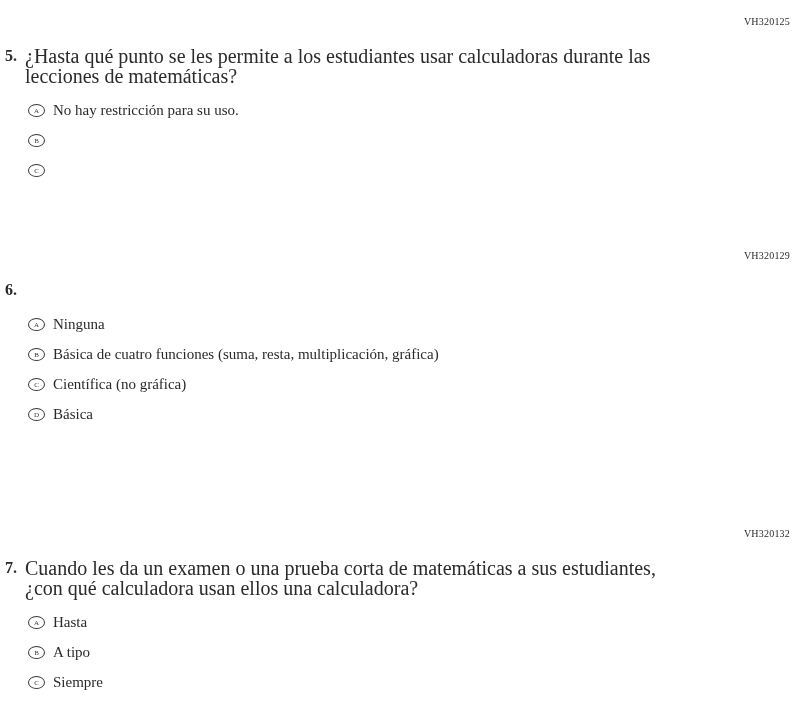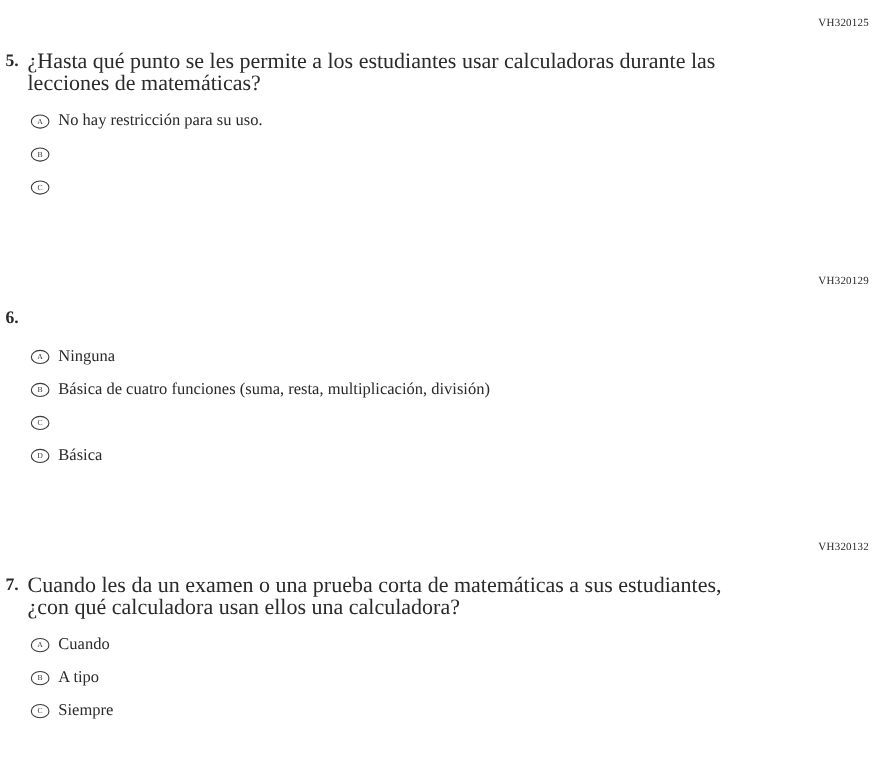--- a/index.html
+++ b/index.html
@@ -13,21 +13,21 @@
     height: 702px;
     overflow: hidden;
     box-sizing: border-box;
     padding: 16px 7px 0 5px;
     background: #ffffff;
     font-family: "Liberation Serif", "DejaVu Serif", serif;
     color: #2a2a2a;
   }
   .question-block { }
   .question-block + .question-block { margin-top: 70px; }
-  .question-block.qb3 { margin-top: 68px; }
+  .question-block.qb3 { margin-top: 104px; }
 
   .code {
     font-size: 10px;
     line-height: 12px;
     text-align: right;
     color: #2a2a2a;
     letter-spacing: 0.2px;
   }
   .q-row {
     display: flex;
@@ -121,26 +121,27 @@
       <div class="option">
         <span class="bubble">
             <span class="bubble-letter">A</span>
           </span>
         <span class="option-label">Ninguna</span>
       </div>
       <div class="option">
         <span class="bubble">
             <span class="bubble-letter">B</span>
           </span>
-        <span class="option-label">Básica de cuatro funciones (suma, resta, multiplicación, división)</span>
+        <span class="option-label">Básica de cuatro funciones (suma, resta, multiplicación, gráfica)</span>
       </div>
       <div class="option">
         <span class="bubble">
             <span class="bubble-letter">C</span>
           </span>
+        <span class="option-label">Científica (no gráfica)</span>
       </div>
       <div class="option">
         <span class="bubble">
             <span class="bubble-letter">D</span>
           </span>
         <span class="option-label">Básica</span>
       </div>
     </div>
   </section>
 
@@ -149,21 +150,21 @@
     <div class="q-row">
       <span class="q-num">7.</span>
       <div class="q-text">Cuando les da un examen o una prueba corta de matemáticas a sus estudiantes,
 ¿con qué calculadora usan ellos una calculadora?</div>
     </div>
     <div class="options">
       <div class="option">
         <span class="bubble">
             <span class="bubble-letter">A</span>
           </span>
-        <span class="option-label">Cuando</span>
+        <span class="option-label">Hasta</span>
       </div>
       <div class="option">
         <span class="bubble">
             <span class="bubble-letter">B</span>
           </span>
         <span class="option-label">A tipo</span>
       </div>
       <div class="option">
         <span class="bubble">
             <span class="bubble-letter">C</span>

